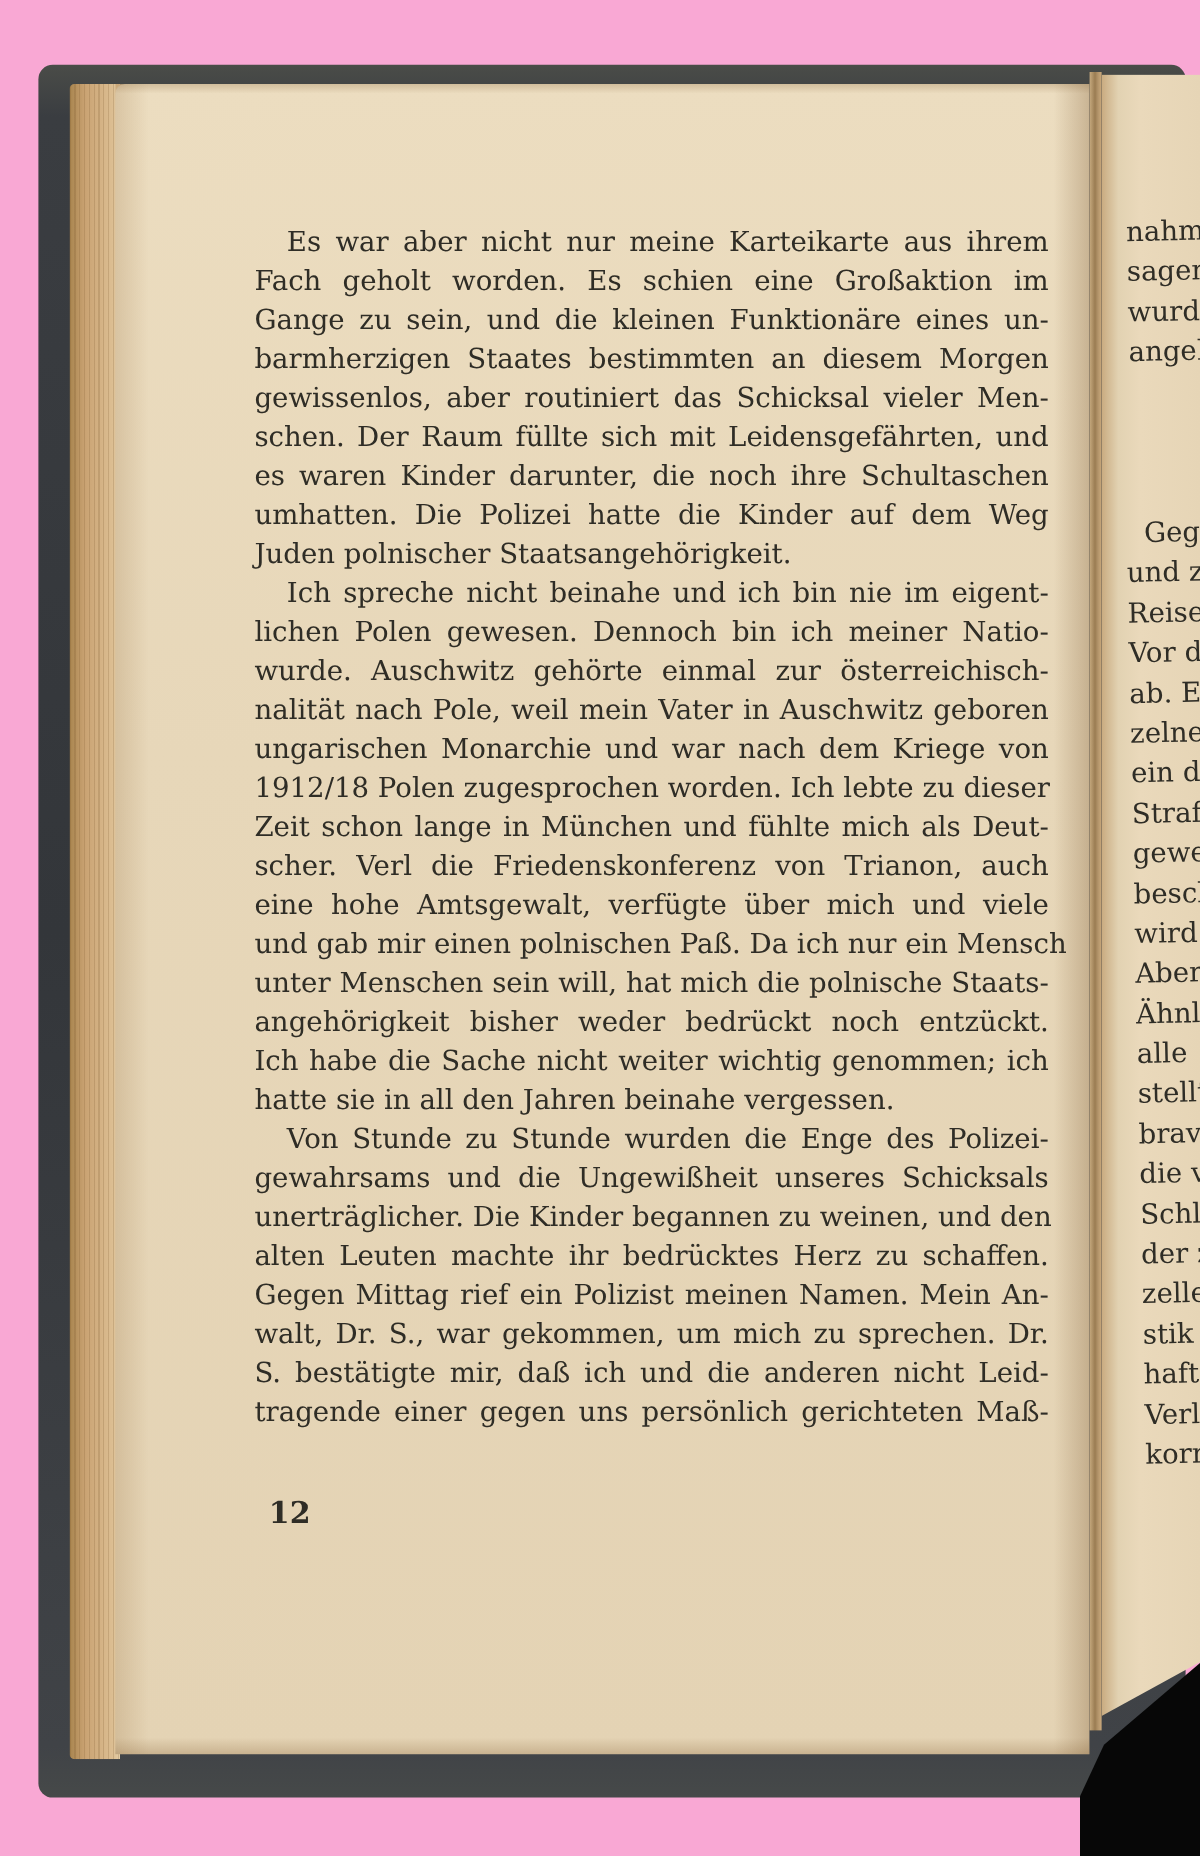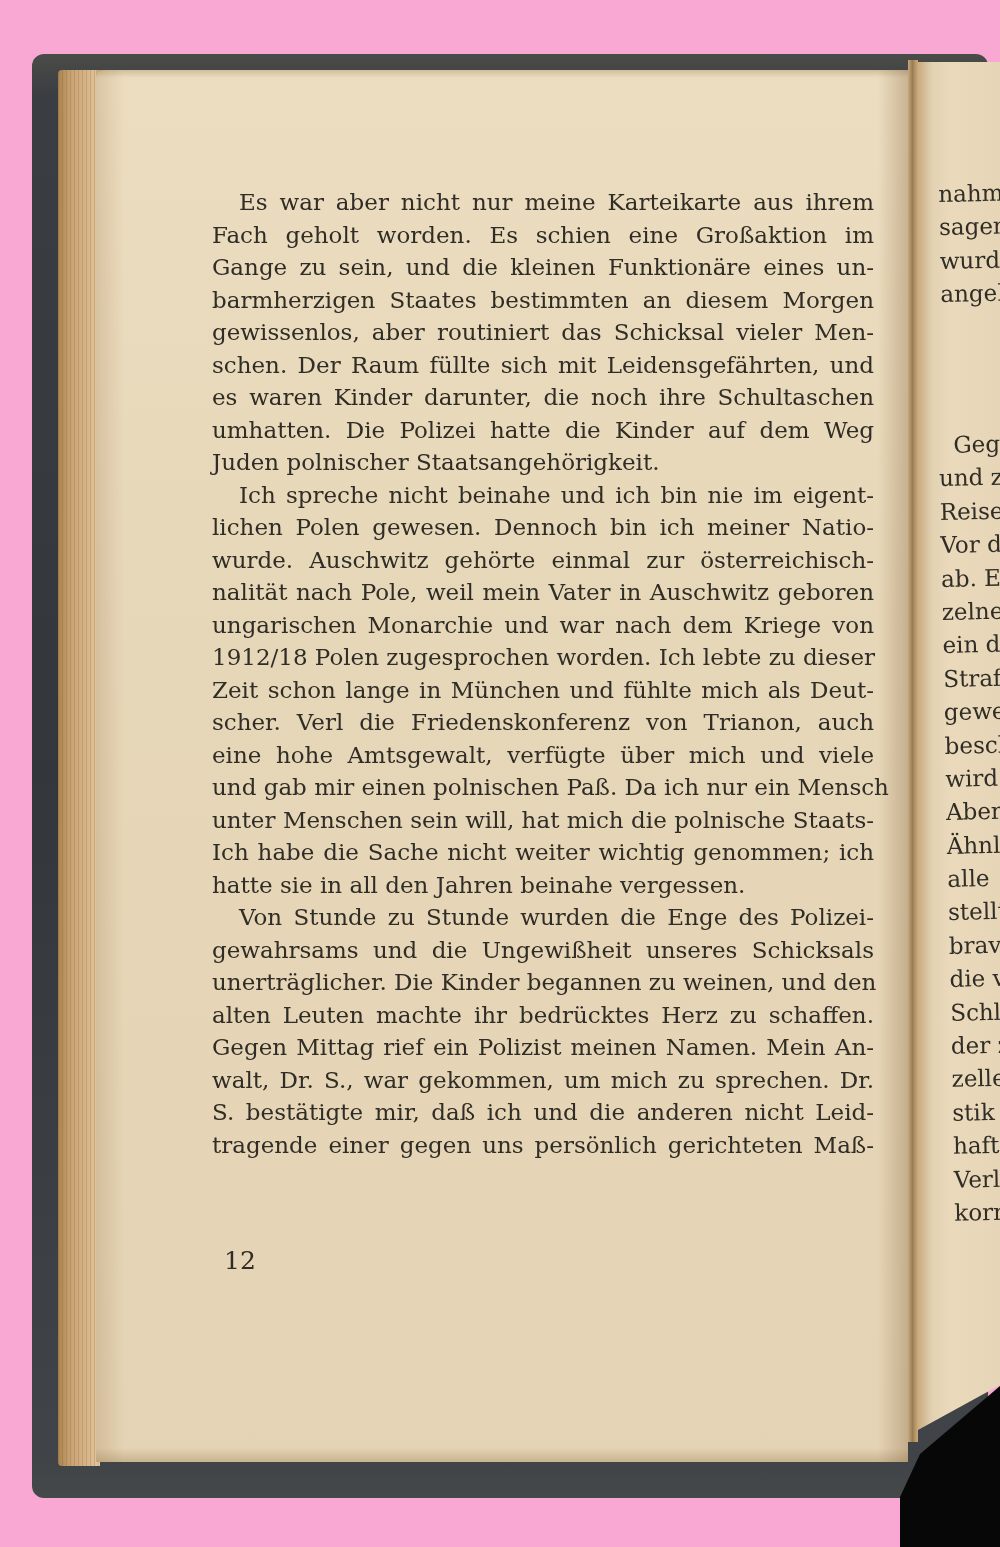--- a/index.html
+++ b/index.html
@@ -26,21 +26,21 @@
            linear-gradient(90deg, rgba(150,110,60,.22) 0, rgba(0,0,0,0) 28px),
            linear-gradient(270deg, rgba(120,85,45,.30) 0, rgba(0,0,0,0) 30px),
            linear-gradient(180deg, rgba(130,95,50,.25) 0, rgba(0,0,0,0) 8px),
            linear-gradient(0deg, rgba(130,95,50,.28) 0, rgba(0,0,0,0) 14px),
            linear-gradient(180deg,#ecddc0 0,#e7d7b9 40%,#e4d3b4 100%);}
   .text-block{position:absolute;left:116px;top:116px;width:662px;
          font-size:23px;line-height:32.5px;color:#2f2d26;}
   .line{text-align:justify;text-align-last:justify;height:32.5px;overflow:visible;white-space:nowrap;}
   .line.flush{text-align-last:left;}
   .line.indent{text-indent:27px;}
-  .page-num{position:absolute;left:128px;top:1176px;font-size:25px;color:#2f2d26;}
+  .page-num{position:absolute;left:128px;top:1176px;font-size:25px;color:#2f2d26;font-weight:bold;}
   
   .gutter{position:absolute;left:908px;top:60px;width:10px;height:1382px;
          background:linear-gradient(90deg,#c6a97e 0,#9a7c52 45%,#b3946a 70%,#caa97c 100%);}
   
   .right-page{position:absolute;left:918px;top:62px;width:82px;height:1368px;overflow:hidden;
          clip-path:polygon(0 0,100% 0,100% calc(100% - 45px),0 100%);
          background:linear-gradient(90deg,#c9ab80 0,#e2d2b2 14px,#ead9bb 32px,#e6d5b6 100%);}
   .rblock{position:absolute;left:20px;font-size:23px;line-height:33.4px;color:#2f2d26;
          transform:rotate(-1.2deg);transform-origin:top left;white-space:nowrap;}
   .rblock-1{top:116px;}
@@ -74,20 +74,21 @@
         <div class="line">lichen Polen gewesen. Dennoch bin ich meiner Natio-</div>
         <div class="line">wurde. Auschwitz gehörte einmal zur österreichisch-</div>
         <div class="line">nalität nach Pole, weil mein Vater in Auschwitz geboren</div>
         <div class="line">ungarischen Monarchie und war nach dem Kriege von</div>
         <div class="line">1912/18 Polen zugesprochen worden. Ich lebte zu dieser</div>
         <div class="line">Zeit schon lange in München und fühlte mich als Deut-</div>
         <div class="line">scher. Verl die Friedenskonferenz von Trianon, auch</div>
         <div class="line">eine hohe Amtsgewalt, verfügte über mich und viele</div>
         <div class="line">und gab mir einen polnischen Paß. Da ich nur ein Mensch</div>
         <div class="line">unter Menschen sein will, hat mich die polnische Staats-</div>
+        <div class="line">angehörigkeit bisher weder bedrückt noch entzückt.</div>
         <div class="line">Ich habe die Sache nicht weiter wichtig genommen; ich</div>
         <div class="line flush">hatte sie in all den Jahren beinahe vergessen.</div>
         <div class="line indent">Von Stunde zu Stunde wurden die Enge des Polizei-</div>
         <div class="line">gewahrsams und die Ungewißheit unseres Schicksals</div>
         <div class="line">unerträglicher. Die Kinder begannen zu weinen, und den</div>
         <div class="line">alten Leuten machte ihr bedrücktes Herz zu schaffen.</div>
         <div class="line">Gegen Mittag rief ein Polizist meinen Namen. Mein An-</div>
         <div class="line">walt, Dr. S., war gekommen, um mich zu sprechen. Dr.</div>
         <div class="line">S. bestätigte mir, daß ich und die anderen nicht Leid-</div>
         <div class="line">tragende einer gegen uns persönlich gerichteten Maß-</div>

